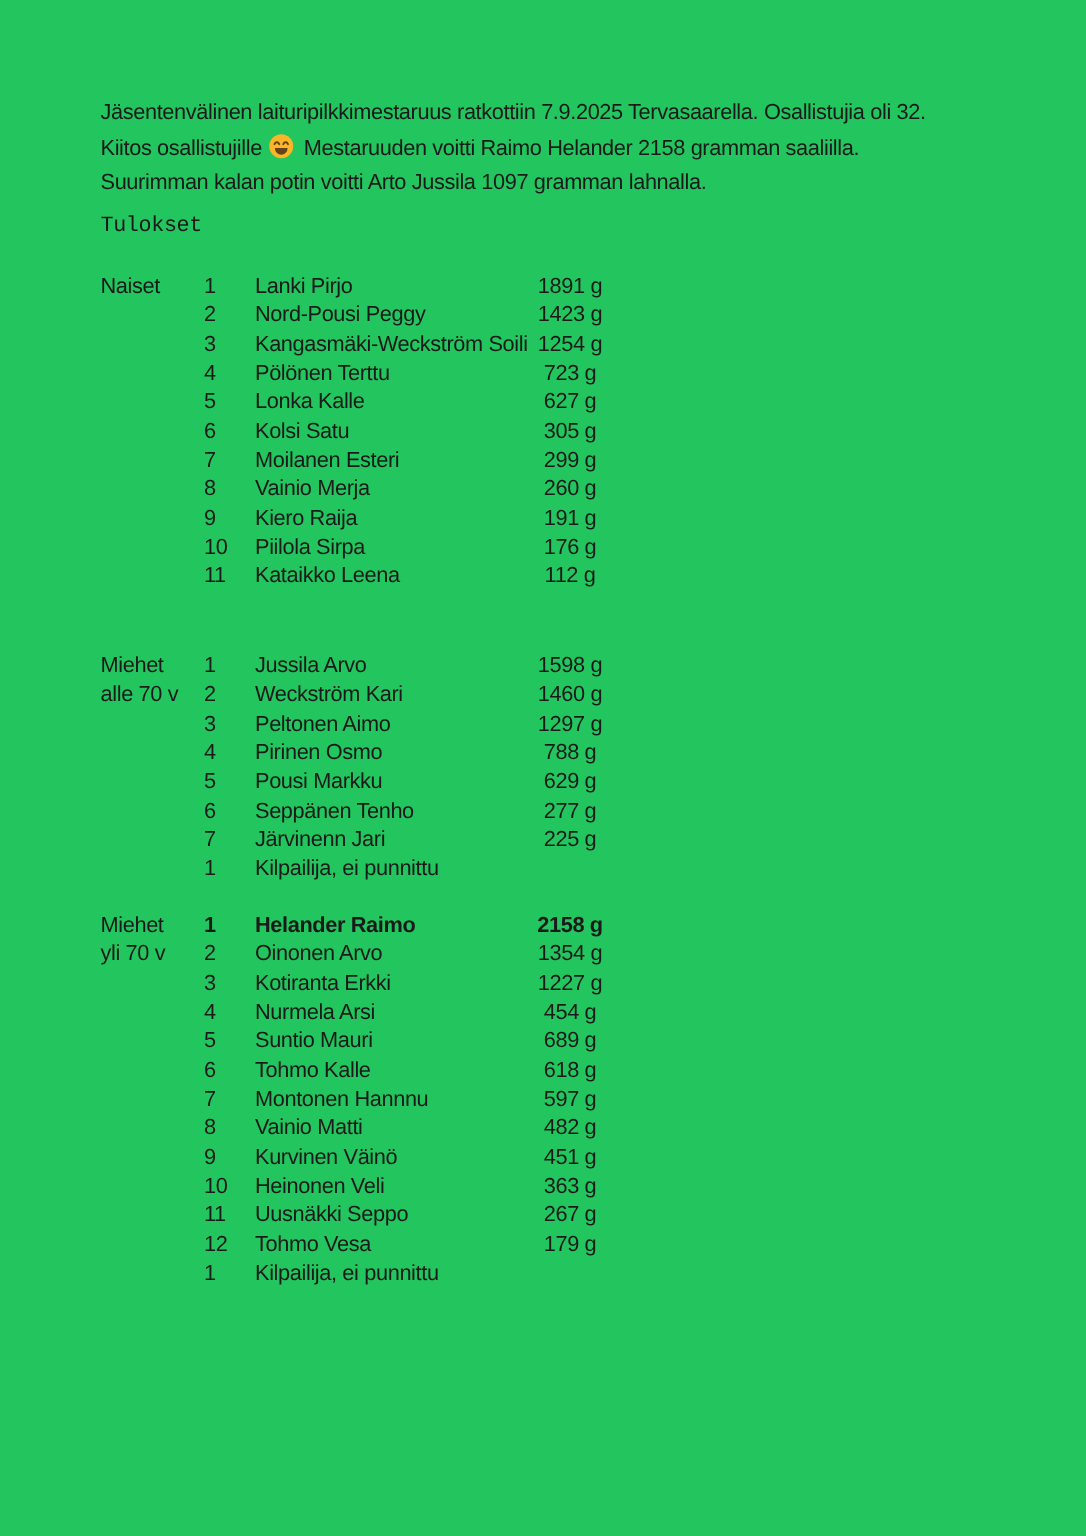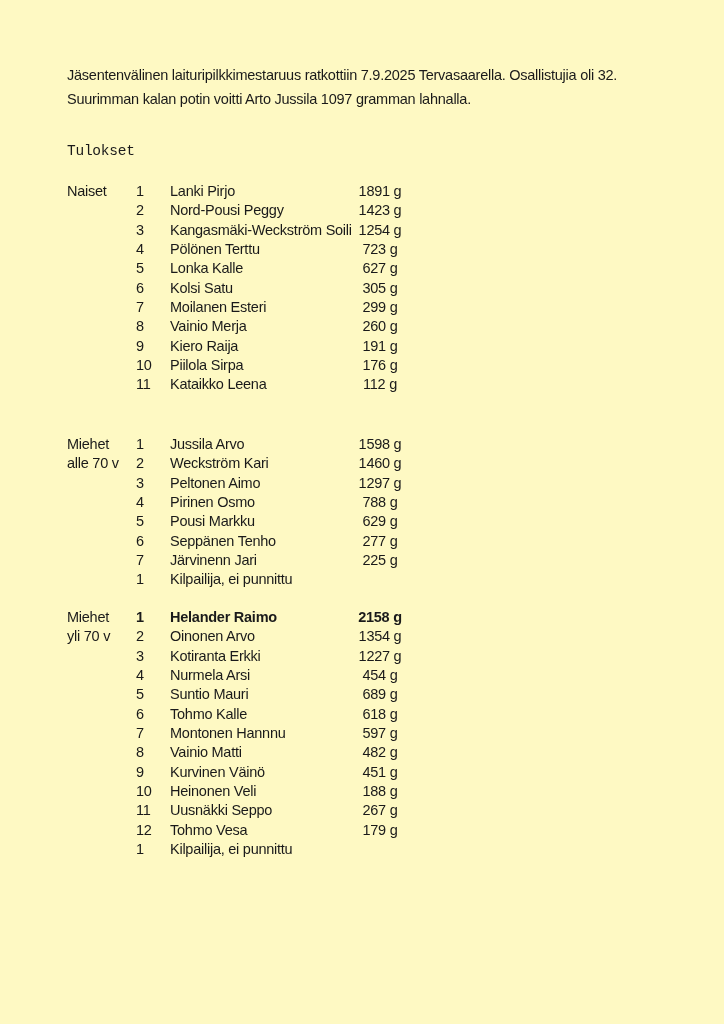--- a/index.html
+++ b/index.html
@@ -1,20 +1,20 @@
 <!DOCTYPE html>
 <html><head>
 <meta charset="utf-8">
 <style>
   html, body { margin: 0; padding: 0; background: #ffffff; }
   .page {
     position: relative;
     width: 724px;
     height: 1024px;
-    background: #fef9c3;
+    background: #22c55e;
     font-family: "Liberation Sans", sans-serif;
     font-size: 14.5px;
     color: #1a1a1a;
     letter-spacing: -0.25px;
     overflow: hidden;
   }
   .intro {
     position: absolute;
     left: 67px;
     top: 64px;
@@ -58,20 +58,28 @@
   .weight { position: absolute; left: 335px; width: 90px; text-align: center; white-space: nowrap; }
   .note   { position: absolute; left: 453px; white-space: nowrap; }
 </style>
 </head>
 <body>
 
 <div class="page">
 
   <div class="intro">
     <div class="intro-line">Jäsentenvälinen laituripilkkimestaruus ratkottiin 7.9.2025 Tervasaarella. Osallistujia oli 32.</div>
+    <div class="intro-line">
+      <span>Kiitos osallistujille</span><svg class="emoji" viewBox="0 0 32 32" width="17" height="17">
+          <circle cx="16" cy="16" r="15" fill="#fcb527"></circle>
+          <path d="M7.5 13.4 C9 10.2 12 10.2 13.5 13.4" fill="none" stroke-width="2.4" stroke-linecap="round" stroke="#64421a"></path>
+          <path d="M18.5 13.4 C20 10.2 23 10.2 24.5 13.4" fill="none" stroke-width="2.4" stroke-linecap="round" stroke="#64421a"></path>
+          <path d="M8 18.2 a8 8.6 0 0 0 16 0 z" fill="#64421a"></path>
+        </svg><span>Mestaruuden voitti Raimo Helander 2158 gramman saaliilla.</span>
+    </div>
     <div class="intro-line">Suurimman kalan potin voitti Arto Jussila 1097 gramman lahnalla.</div>
   </div>
 
   <div class="heading">Tulokset</div>
 
   <div id="sections-host">
       <div class="section" style="top: 182px;">
     <div class="section-label">
           <div class="label-line">Naiset</div>
         </div>
@@ -255,21 +263,21 @@
   </div>
           <div class="row">
     <span class="rank">9</span>
     <span class="name">Kurvinen Väinö</span>
     <span class="weight">451 g</span>
     <span class="note"></span>
   </div>
           <div class="row">
     <span class="rank">10</span>
     <span class="name">Heinonen Veli</span>
-    <span class="weight">188 g</span>
+    <span class="weight">363 g</span>
     <span class="note"></span>
   </div>
           <div class="row">
     <span class="rank">11</span>
     <span class="name">Uusnäkki Seppo</span>
     <span class="weight">267 g</span>
     <span class="note"></span>
   </div>
           <div class="row">
     <span class="rank">12</span>

